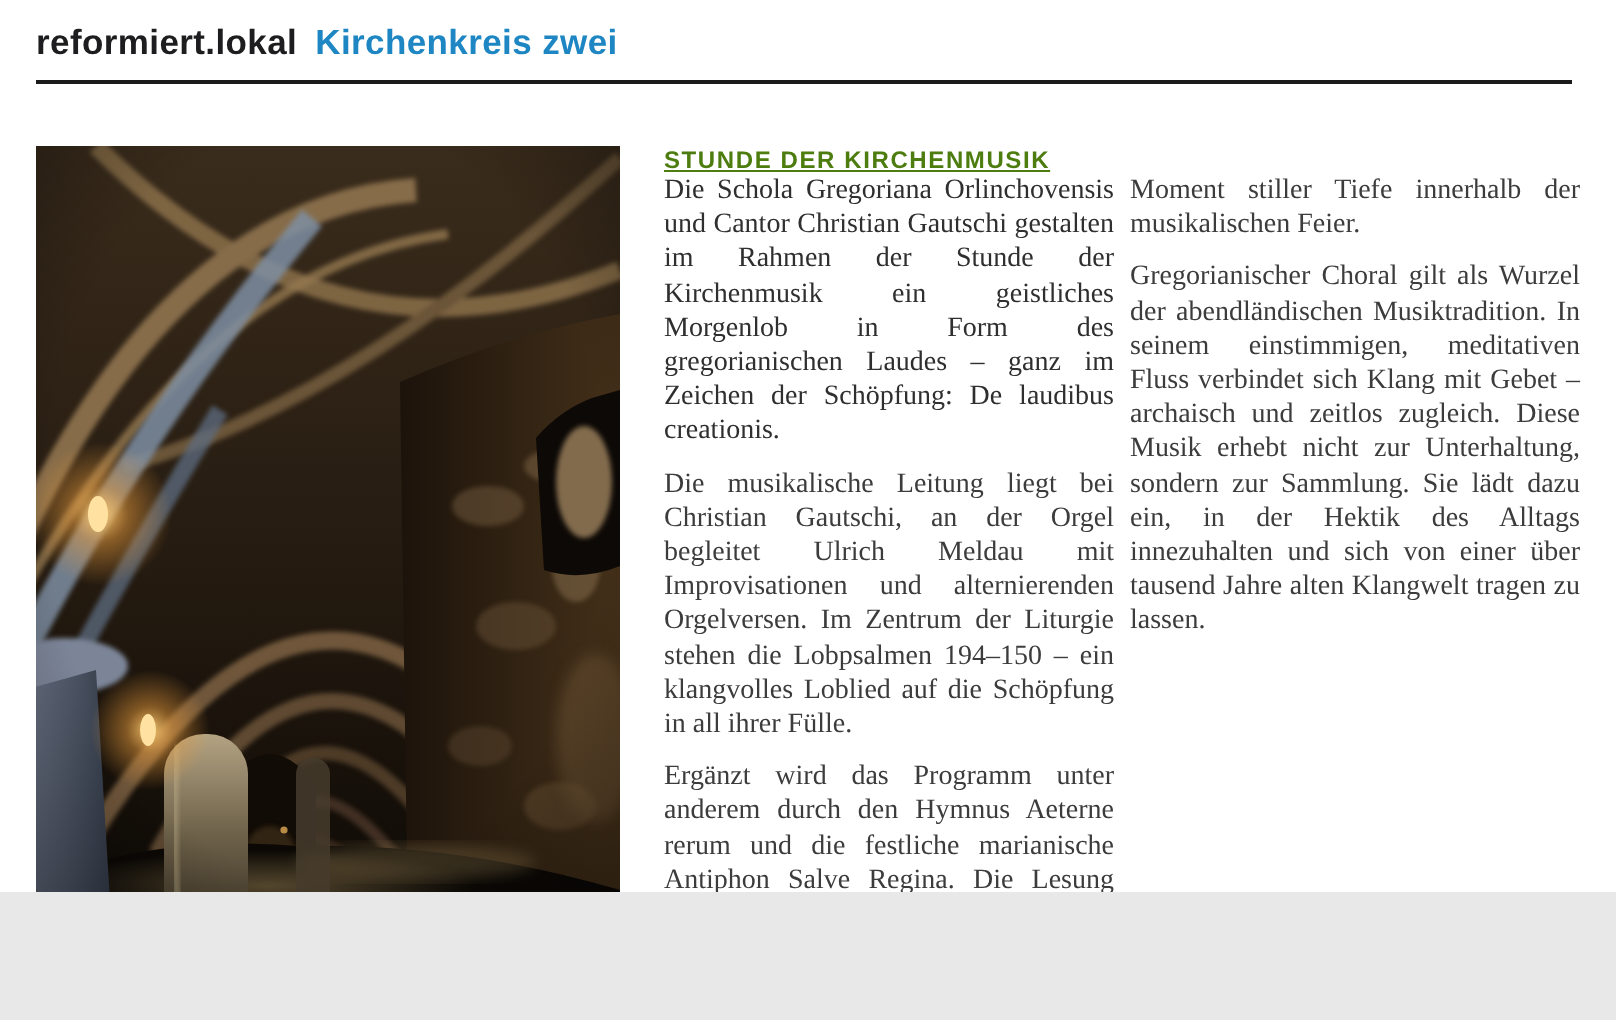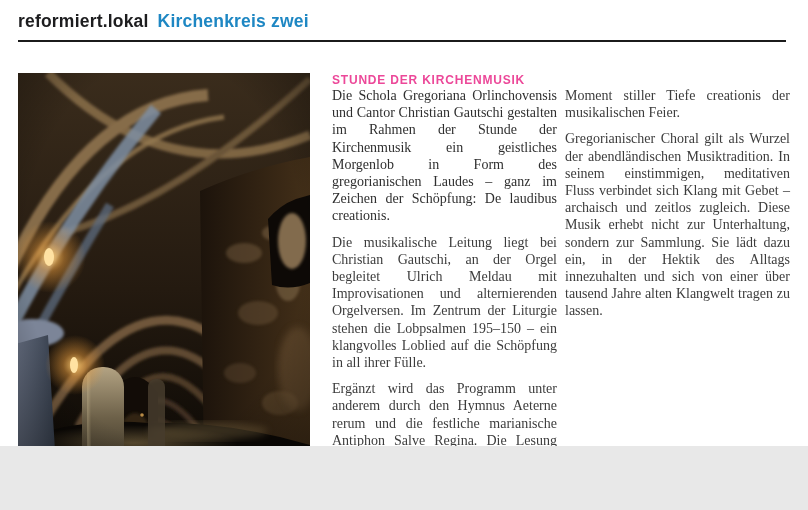--- a/index.html
+++ b/index.html
@@ -20,21 +20,21 @@
   .main { position:absolute; left:18px; top:73px; display:flex; gap:22px; }
 
   .figure { width:292px; flex:none; }
   .photo  { width:292px; height:394px; background:#17110a; overflow:hidden; }
   .photo svg { display:block; width:100%; height:100%; }
   .figcap { margin-top:9px; display:flex; gap:10px; align-items:flex-end; }
   .figcap .capt   { font-family:"Liberation Serif", serif; font-style:italic; font-size:13.5px; line-height:16px; color:#2d2d2d; }
   .figcap .credit { font-size:13px; line-height:14px; color:#4e4e4e;font-style:italic; }
 
   .article { width:458px; flex:none; padding-top:1px; }
-  .kicker { font-weight:700; font-size:12px; line-height:13px; letter-spacing:0.8px; color:#ec4899; }
+  .kicker { font-weight:700; font-size:12px; line-height:13px; letter-spacing:0.8px; color:#4d7c0f;text-decoration:underline; }
   .title  { margin:7px 0 13px; font-weight:700; font-size:30px; line-height:32px; letter-spacing:0.2px; color:#1f1f1f; }
 
   .cols { display:flex; gap:8px; }
   .col  { width:225px; flex:none; }
   .col p { margin:0 0 9px; font-family:"Liberation Serif", serif; font-size:14px; line-height:17.2px;
            color:var(--body_ink,#3c3c3c); text-align:justify; }
   .col p.lead { font-weight:400; color:#2f2f2f; }
 </style>
 </head>
 <body>
@@ -160,25 +160,25 @@
         <span class="credit">Quelle: Unsplash</span>
       </figcaption>
     </figure>
 
     <article class="article">
       <div class="kicker">STUNDE DER KIRCHENMUSIK</div>
 
       <div class="cols">
         <div class="col">
           <p class="lead">Die Schola Gregoriana Orlinchovensis und Cantor Christian Gautschi gestalten im Rahmen der Stunde der Kirchenmusik ein geistliches Morgenlob in Form des gregorianischen Laudes – ganz im Zeichen der Schöpfung: De laudibus creationis.</p>
-          <p>Die musikalische Leitung liegt bei Christian Gautschi, an der Orgel begleitet Ulrich Meldau mit Improvisationen und alternierenden Orgelversen. Im Zentrum der Liturgie stehen die Lobpsalmen 195–150 – ein klangvolles Loblied auf die Schöpfung in all ihrer Fülle.</p>
+          <p>Die musikalische Leitung liegt bei Christian Gautschi, an der Orgel begleitet Ulrich Meldau mit Improvisationen und alternierenden Orgelversen. Im Zentrum der Liturgie stehen die Lobpsalmen 194–150 – ein klangvolles Loblied auf die Schöpfung in all ihrer Fülle.</p>
           <p>Ergänzt wird das Programm unter anderem durch den Hymnus Aeterne rerum und die festliche marianische Antiphon Salve Regina. Die Lesung stammt aus dem Schöpfungsbericht (Genesis 1): Et ait Deus – Und Gott sprach … – ein</p>
         </div>
         <div class="col">
-          <p>Moment stiller Tiefe creationis der musikalischen Feier.</p>
+          <p>Moment stiller Tiefe innerhalb der musikalischen Feier.</p>
           <p>Gregorianischer Choral gilt als Wurzel der abendländischen Musiktradition. In seinem einstimmigen, meditativen Fluss verbindet sich Klang mit Gebet – archaisch und zeitlos zugleich. Diese Musik erhebt nicht zur Unterhaltung, sondern zur Sammlung. Sie lädt dazu ein, in der Hektik des Alltags innezuhalten und sich von einer über tausend Jahre alten Klangwelt tragen zu lassen.</p>
 
         </div>
       </div>
     </article>
 
   </main>
 </div>
 
 </body></html>

